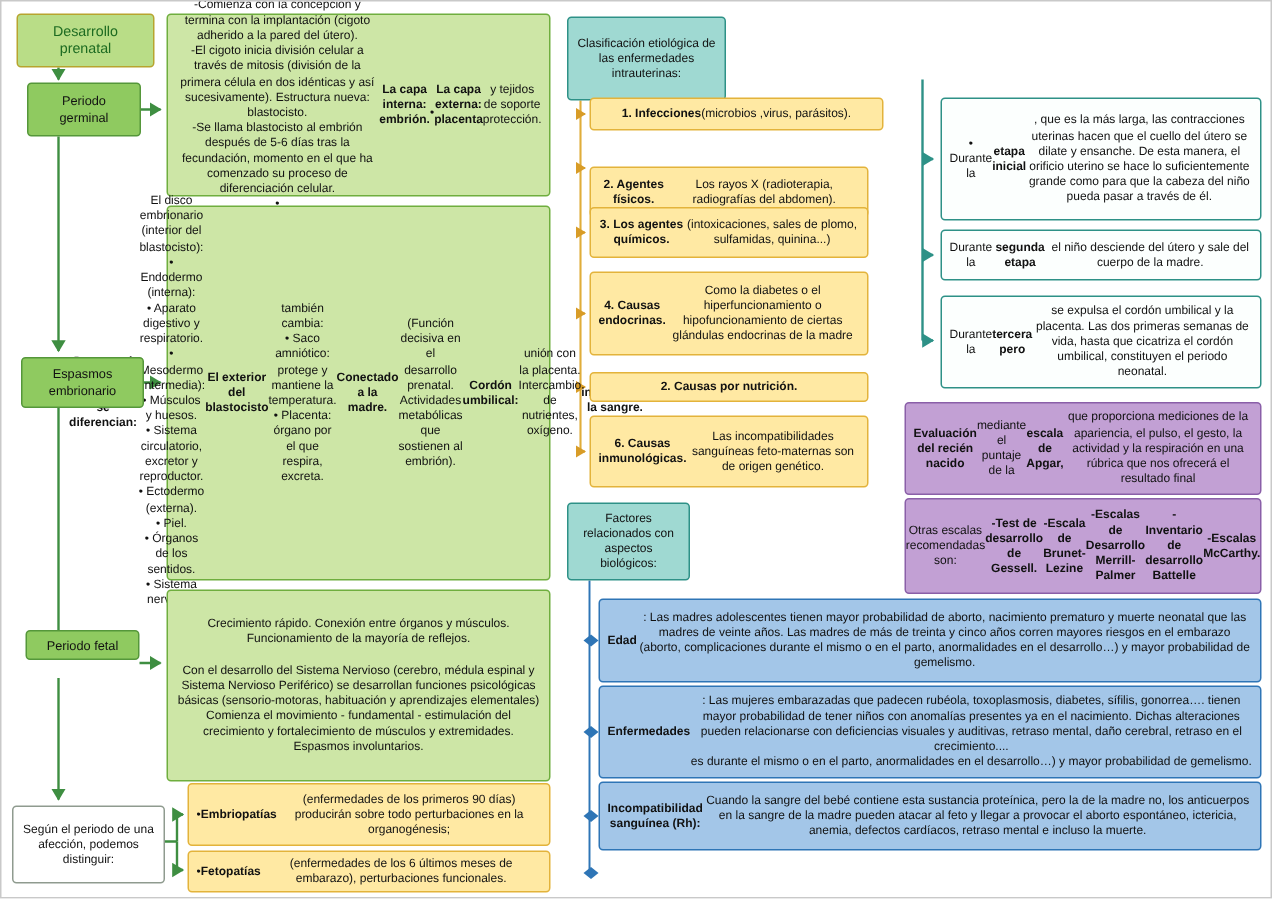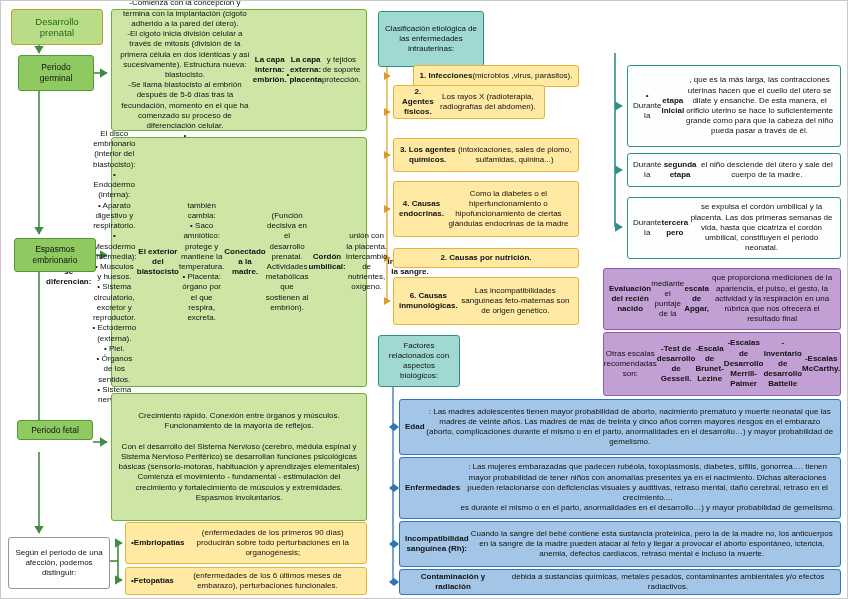--- a/index.html
+++ b/index.html
@@ -92,37 +92,36 @@
   <div class="box green-node" style="left:16px;top:419px;width:76px;height:20px">Periodo fetal</div>
 
   <div class="box white-node" style="left:7px;top:536px;width:102px;height:52px">Según el periodo de una afección, podemos distinguir:</div>
 
   <div class="box yellow" style="left:124px;top:521px;width:242px;height:42px">• <b>Embriopatías</b> (enfermedades de los primeros 90 días) producirán sobre todo perturbaciones en la organogénesis;</div>
 
   <div class="box yellow" style="left:124px;top:566px;width:242px;height:28px">• <b>Fetopatías</b> (enfermedades de los 6 últimos meses de embarazo), perturbaciones funcionales.</div>
 
   <div class="box teal-light" style="left:377px;top:10px;width:106px;height:56px">Clasificación etiológica de las enfermedades intrauterinas:</div>
 
-  <div class="box yellow" style="left:412px;top:64px;width:166px;height:22px"><b>1. Infecciones</b> (microbios ,virus, parásitos).</div>
-  <div class="box yellow" style="left:392px;top:84px;width:152px;height:34px"><b>2. Agentes físicos.</b> Los rayos X (radioterapia, radiografías del abdomen).</div>
+  <div class="box yellow" style="left:392px;top:64px;width:196px;height:22px"><b>1. Infecciones</b> (microbios ,virus, parásitos).</div>
+  <div class="box yellow" style="left:392px;top:110px;width:186px;height:34px"><b>2. Agentes físicos.</b> Los rayos X (radioterapia, radiografías del abdomen).</div>
   <div class="box yellow" style="left:392px;top:137px;width:186px;height:34px"><b>3. Los agentes químicos.</b> (intoxicaciones, sales de plomo, sulfamidas, quinina...)</div>
   <div class="box yellow" style="left:392px;top:180px;width:186px;height:56px"><b>4. Causas endocrinas.</b> Como la diabetes o el hiperfuncionamiento o hipofuncionamiento de ciertas glándulas endocrinas de la madre</div>
   <div class="box yellow" style="left:392px;top:247px;width:186px;height:20px">
       <b>2. Causas por nutrición.</b>
     </div>
   <div class="box yellow" style="left:392px;top:276px;width:186px;height:48px"><b>6. Causas inmunológicas.</b> Las incompatibilidades sanguíneas feto-maternas son de origen genético.</div>
 
   <div class="box teal-light" style="left:377px;top:334px;width:82px;height:52px">Factores relacionados con aspectos biológicos:</div>
 
 
   <div class="box teal-content" style="left:626px;top:64px;width:214px;height:82px">• Durante la <b>etapa inicial</b>, que es la más larga, las contracciones uterinas hacen que el cuello del útero se dilate y ensanche. De esta manera, el orificio uterino se hace lo suficientemente grande como para que la cabeza del niño pueda pasar a través de él.</div>
   <div class="box teal-content" style="left:626px;top:152px;width:214px;height:34px">Durante la <b>segunda etapa</b> el niño desciende del útero y sale del cuerpo de la madre.</div>
   <div class="box teal-content" style="left:626px;top:196px;width:214px;height:62px">Durante la <b>tercera pero</b> se expulsa el cordón umbilical y la placenta. Las dos primeras semanas de vida, hasta que cicatriza el cordón umbilical, constituyen el periodo neonatal.</div>
 
   <div class="box purple" style="left:602px;top:267px;width:238px;height:62px"><b>Evaluación del recién nacido</b> mediante el puntaje de la <b>escala de Apgar,</b> que proporciona mediciones de la apariencia, el pulso, el gesto, la actividad y la respiración en una rúbrica que nos ofrecerá el resultado final</div>
   <div class="box purple" style="left:602px;top:331px;width:238px;height:64px">Otras escalas recomendadas son:<br><b>-Test de desarrollo de Gessell.</b><br><b>-Escala de Brunet-Lezine</b><br><b>-Escalas de Desarrollo Merrill-Palmer</b><br><b>-Inventario de desarrollo Battelle</b><br><b>-Escalas McCarthy.</b></div>
 
   <div class="box blue" style="left:398px;top:398px;width:442px;height:56px"><b>Edad</b>: Las madres adolescentes tienen mayor probabilidad de aborto, nacimiento prematuro y muerte neonatal que las madres de veinte años. Las madres de más de treinta y cinco años corren mayores riesgos en el embarazo (aborto, complicaciones durante el mismo o en el parto, anormalidades en el desarrollo…) y mayor probabilidad de gemelismo.</div>
   <div class="box blue" style="left:398px;top:456px;width:442px;height:62px"><b>Enfermedades</b>: Las mujeres embarazadas que padecen rubéola, toxoplasmosis, diabetes, sífilis, gonorrea…. tienen mayor probabilidad de tener niños con anomalías presentes ya en el nacimiento. Dichas alteraciones pueden relacionarse con deficiencias visuales y auditivas, retraso mental, daño cerebral, retraso en el crecimiento....<br>es durante el mismo o en el parto, anormalidades en el desarrollo…) y mayor probabilidad de gemelismo.</div>
   <div class="box blue" style="left:398px;top:520px;width:442px;height:46px"><b>Incompatibilidad sanguínea (Rh):</b> Cuando la sangre del bebé contiene esta sustancia proteínica, pero la de la madre no, los anticuerpos en la sangre de la madre pueden atacar al feto y llegar a provocar el aborto espontáneo, ictericia, anemia, defectos cardíacos, retraso mental e incluso la muerte.</div>
-  <div class="box blue" style="left:398px;top:568px;width:442px;height:26px"><b>Contaminación y radiación</b> debida a sustancias químicas, metales pesados, contaminantes ambientales y/o efectos radiactivos.</div>
 
 </div>
 
 </body></html>

